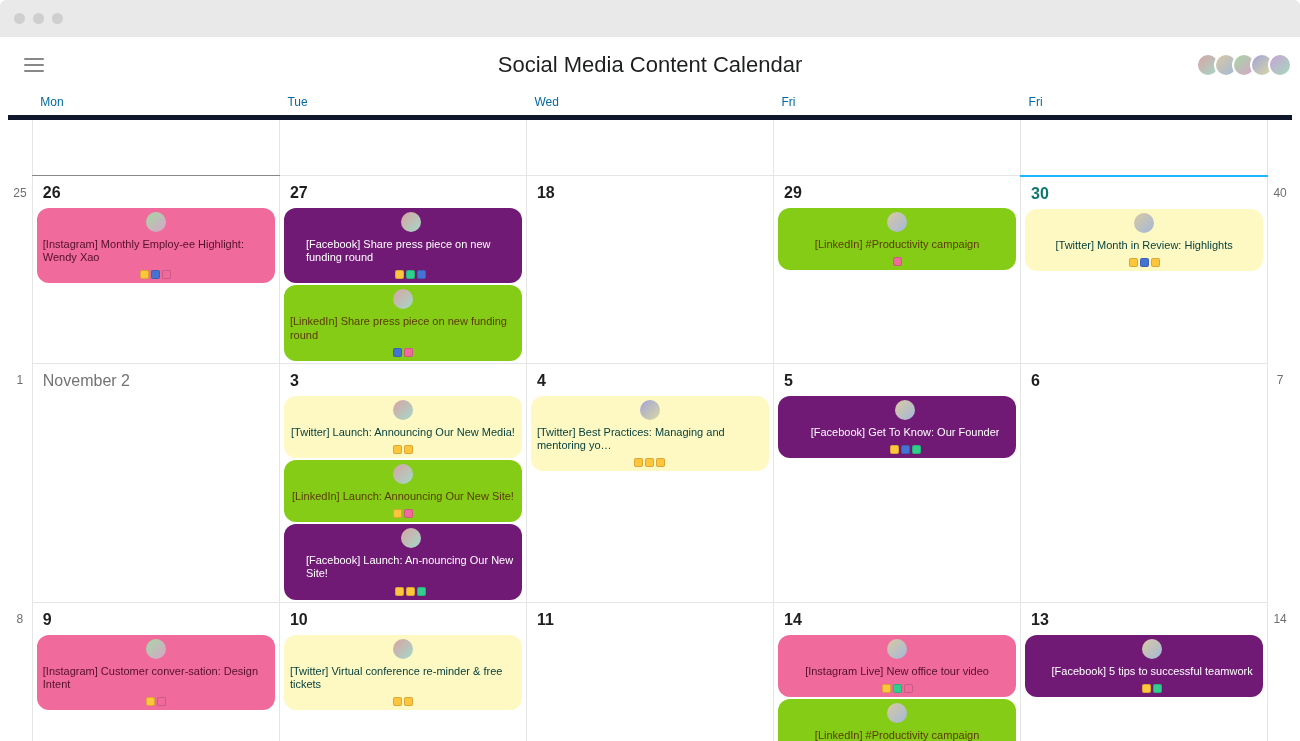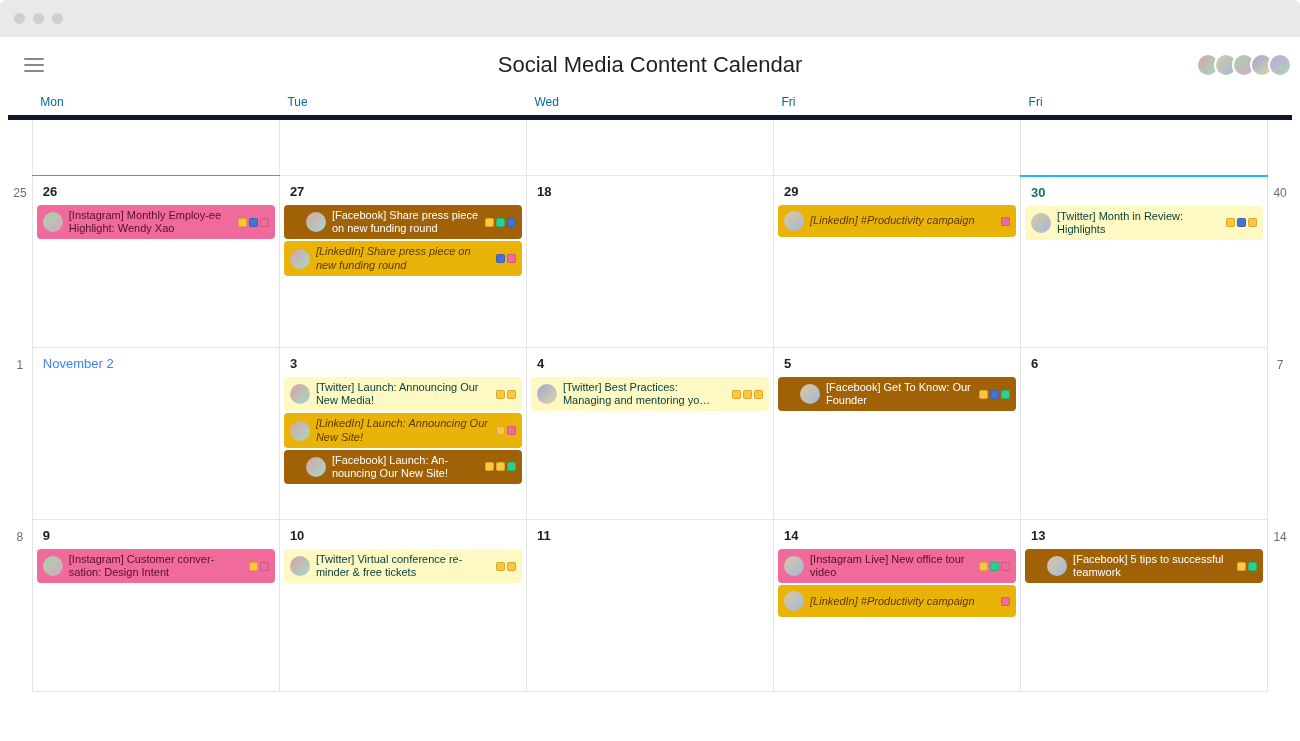--- a/index.html
+++ b/index.html
@@ -26,40 +26,40 @@
 .cal-table { border-collapse: collapse; width: 100%; table-layout: fixed; }
 .gutter-col { width: 24px; }
 .main-col { width: 244px; }
 
 .day-head td { padding: 6px 8px; font-size: 12px; font-weight: 500; color: #0369a1; border-bottom: 5px solid #0f172a; }
 
 .date-row td { border: 1px solid #e5e5e5; vertical-align: top; height: 172px; }
 .date-row.first td { height: 58px; }
 .date-row .gutter { border: none; text-align: center; font-size: 12px; color: #6d6e6f; padding-top: 10px; vertical-align: top; }
 
-.date-num { font-size: 13px; font-weight: 600; color: #1e1f21; padding: 8px 10px 4px 10px; }
-.date-num.muted { color: #3b82f6; font-weight: 500; }
+.date-num { font-size: 16px; font-weight: 600; color: #1e1f21; padding: 8px 10px 4px 10px; }
+.date-num.muted { color: #737373; font-weight: 500; }
 .date-num.today { color: #0f766e; }
 
 td.today-cell { border-top: 2px solid #1fb6ff !important; }
 td.today-prev-cell { border-bottom: 1px solid #888 !important; }
 
-.event { margin: 2px 4px; padding: 4px 6px; border-radius: 4px; display: flex; align-items: center; gap: 6px; font-size: 11px; line-height: 1.2; cursor: pointer; min-height: 32px; }
+.event { margin: 2px 4px; padding: 4px 6px; border-radius: 12px; display: flex; align-items: center; gap: 6px; font-size: 11px; line-height: 1.2; cursor: pointer; min-height: 32px; flex-direction: column; }
 .event .avatar { width: 20px; height: 20px; border: none; }
 .event-text { flex: 1; overflow: hidden; }
 .event-dots { display: flex; gap: 2px; align-items: center; }
 .dot { width: 9px; height: 9px; border-radius: 2px; border: 1px solid rgba(0,0,0,0.15); }
 .d-orange { background: #ffc53d; }
 .d-blue   { background: #4573d2; }
 .d-pink   { background: #f06a9b; }
 .d-green  { background: #2fd08e; }
 
 .e-pink   { background: #f06a9b; color: #55102a; }
-.e-slate  { background: #a16207; color: #fff; padding-left: 22px; }
-.e-yellow { background: #eab308; color: #5b3b00; font-style: italic; }
+.e-slate  { background: #701a75; color: #fff; padding-left: 22px; }
+.e-yellow { background: #84cc16; color: #5b3b00; }
 .e-teal   { background: #fef9c3; color: #07423f; }
 </style>
 </head>
 <body>
 
 <div class="window-chrome">
   <div class="chrome-dot"></div>
   <div class="chrome-dot"></div>
   <div class="chrome-dot"></div>
 </div>

